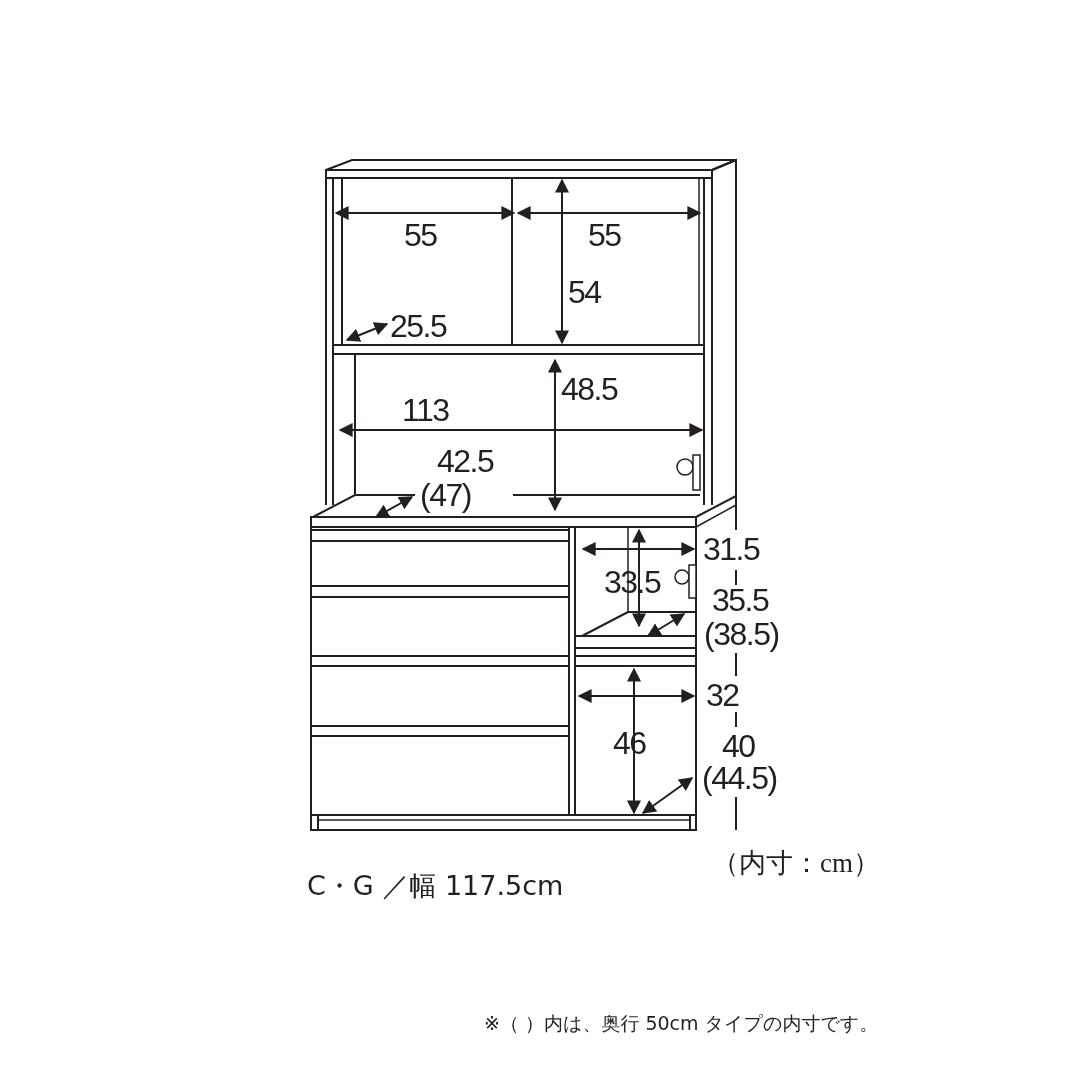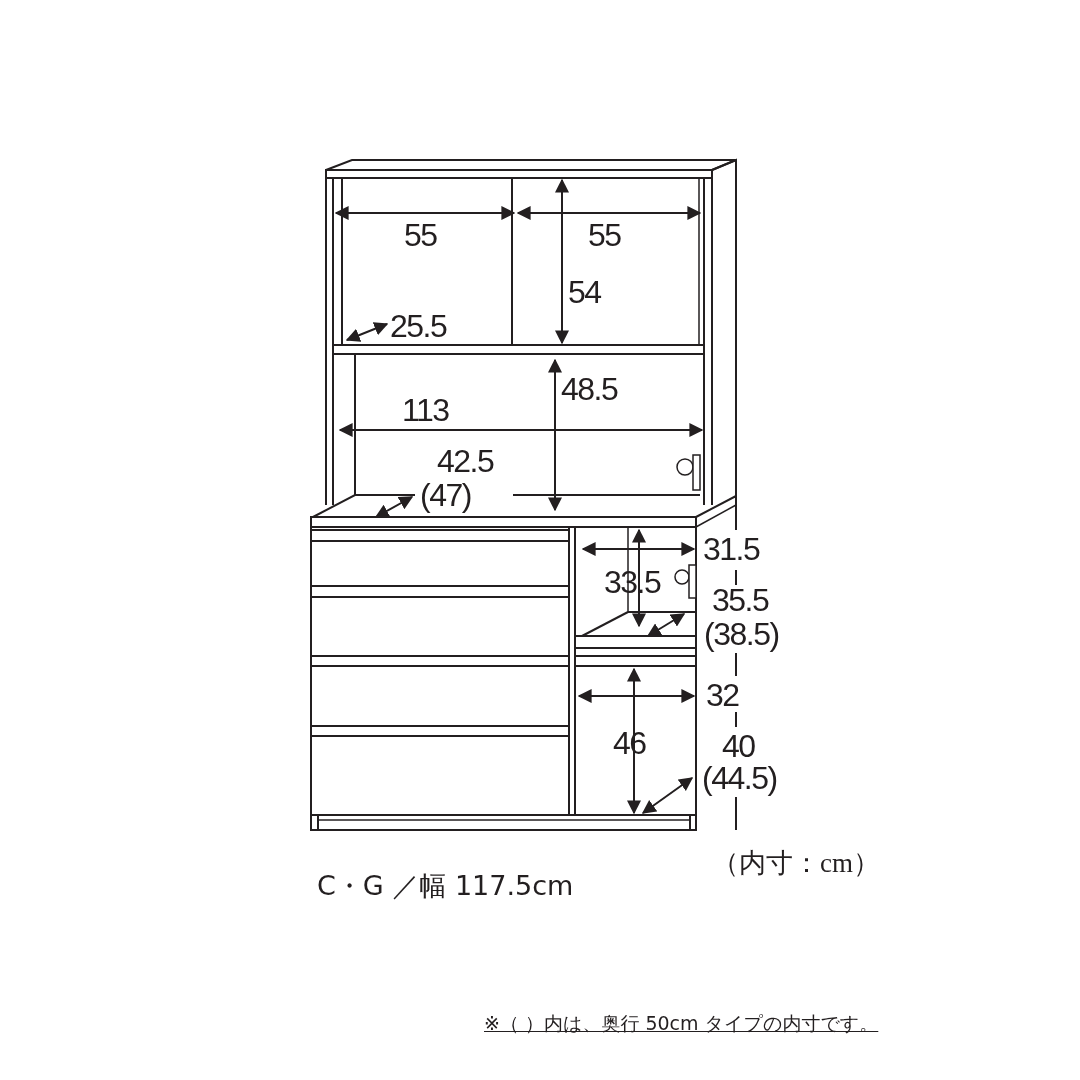--- a/index.html
+++ b/index.html
@@ -6,23 +6,23 @@
     body { width: 1080px; height: 1080px; position: relative; overflow: hidden;
            font-family: "Liberation Sans", "DejaVu Sans", sans-serif; color: #231f20; }
     #diagram { position: absolute; left: 0; top: 0; width: 1080px; height: 1080px; }
     .ln { stroke: #231f20; fill: none; stroke-width: 2; }
     .lnt { stroke: #231f20; fill: none; stroke-width: 1.5; }
     .arw { stroke: #231f20; stroke-width: 2; fill: none; }
     .dash { stroke: #231f20; stroke-width: 2; stroke-dasharray: 16 10; fill: none; }
     .dim { font-family: "Liberation Sans", "DejaVu Sans", sans-serif; font-size: 32px; fill: #231f20; letter-spacing: -1.5px; }
     .knob { stroke: #231f20; stroke-width: 1.5; fill: #fff; }
     .caption { position: absolute; font-family: "DejaVu Sans", "Liberation Sans", sans-serif; color: #231f20; white-space: nowrap; }
-    #model-caption { left: 307px; top: 868px; font-size: 27px; margin-left: 10px; }
+    #model-caption { left: 307px; top: 868px; font-size: 27px; }
     #unit-caption { left: 712px; top: 845px; font-size: 27px; font-family: Liberation Serif, serif; }
-    #footnote { left: 484px; top: 1011px; font-size: 19px; text-decoration: underline; }
+    #footnote { left: 484px; top: 1011px; font-size: 19px; }
   </style>
 </head>
 <body>
 
 <svg id="diagram" viewBox="0 0 1080 1080" xmlns="http://www.w3.org/2000/svg">
   <defs>
     <marker id="ah" viewBox="0 0 10 10" refX="9" refY="5" markerWidth="7" markerHeight="7" orient="auto-start-reverse">
       <path d="M0,0 L10,5 L0,10 z" fill="#231f20"></path>
     </marker>
   </defs>

